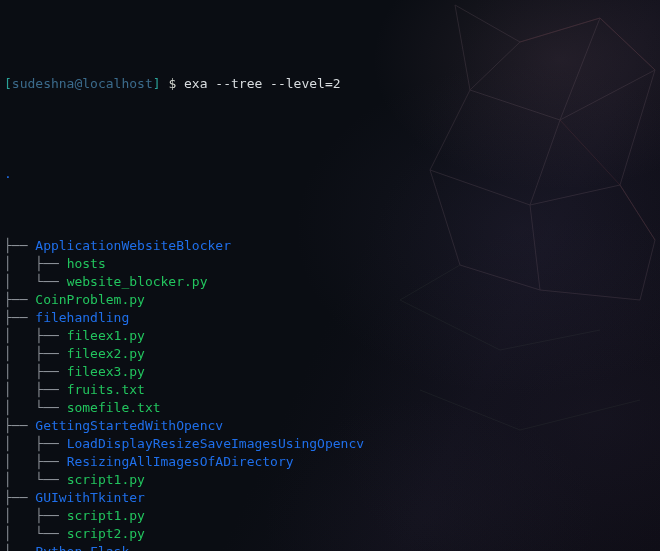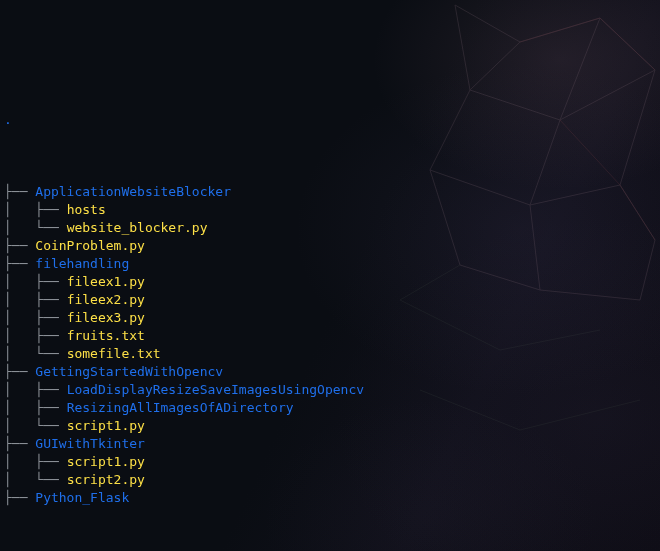--- a/index.html
+++ b/index.html
@@ -44,21 +44,21 @@
 
   .line { height: 18px; white-space: pre; }
 
   
   .c-bracket  { color: #2aa198; }
   .c-userhost { color: #3b6b8c; }
   .c-dollar   { color: #d3d7cf; }
   .c-cmd      { color: #d9dde0; }
   .c-tree     { color: #8a8f96; }
   .c-dir      { color: #1f6feb; }
-  .c-file     { color: #fde047; }
+  .c-file     { color: #22c55e; }
 </style>
 </head>
 <body>
 
 <div id="terminal">
 
   <div id="wallpaper">
     <svg width="660" height="551" viewBox="0 0 660 551">
       <g stroke="#6d5a66" stroke-width="1" fill="none" opacity="0.55">
         <path d="M455 5 L520 42 L600 18 L655 70"></path>
@@ -83,20 +83,21 @@
         <path d="M400 300 L500 350 L600 330"></path>
         <path d="M420 390 L520 430 L640 400"></path>
         <path d="M460 265 L400 300"></path>
       </g>
     </svg>
   </div>
 
   <div id="screen">
 
     
+    <div class="line"><span class="c-bracket">[</span><span class="c-userhost">sudeshna@localhost</span><span class="c-bracket">]</span><span class="c-file"> </span><span class="c-dollar">$</span><span class="c-file"> </span><span class="c-cmd">exa --tree --level=2</span></div>
 
     
     <div class="line"><span class="c-dir">.</span></div>
 
     <div id="tree-body"><div class="line"><span class="c-tree">├── </span><span class="c-dir">ApplicationWebsiteBlocker</span></div><div class="line"><span class="c-tree">│   ├── </span><span class="c-file">hosts</span></div><div class="line"><span class="c-tree">│   └── </span><span class="c-file">website_blocker.py</span></div><div class="line"><span class="c-tree">├── </span><span class="c-file">CoinProblem.py</span></div><div class="line"><span class="c-tree">├── </span><span class="c-dir">filehandling</span></div><div class="line"><span class="c-tree">│   ├── </span><span class="c-file">fileex1.py</span></div><div class="line"><span class="c-tree">│   ├── </span><span class="c-file">fileex2.py</span></div><div class="line"><span class="c-tree">│   ├── </span><span class="c-file">fileex3.py</span></div><div class="line"><span class="c-tree">│   ├── </span><span class="c-file">fruits.txt</span></div><div class="line"><span class="c-tree">│   └── </span><span class="c-file">somefile.txt</span></div><div class="line"><span class="c-tree">├── </span><span class="c-dir">GettingStartedWithOpencv</span></div><div class="line"><span class="c-tree">│   ├── </span><span class="c-dir">LoadDisplayResizeSaveImagesUsingOpencv</span></div><div class="line"><span class="c-tree">│   ├── </span><span class="c-dir">ResizingAllImagesOfADirectory</span></div><div class="line"><span class="c-tree">│   └── </span><span class="c-file">script1.py</span></div><div class="line"><span class="c-tree">├── </span><span class="c-dir">GUIwithTkinter</span></div><div class="line"><span class="c-tree">│   ├── </span><span class="c-file">script1.py</span></div><div class="line"><span class="c-tree">│   └── </span><span class="c-file">script2.py</span></div><div class="line"><span class="c-tree">├── </span><span class="c-dir">Python_Flask</span></div></div>
 
     
     
 
   </div>

